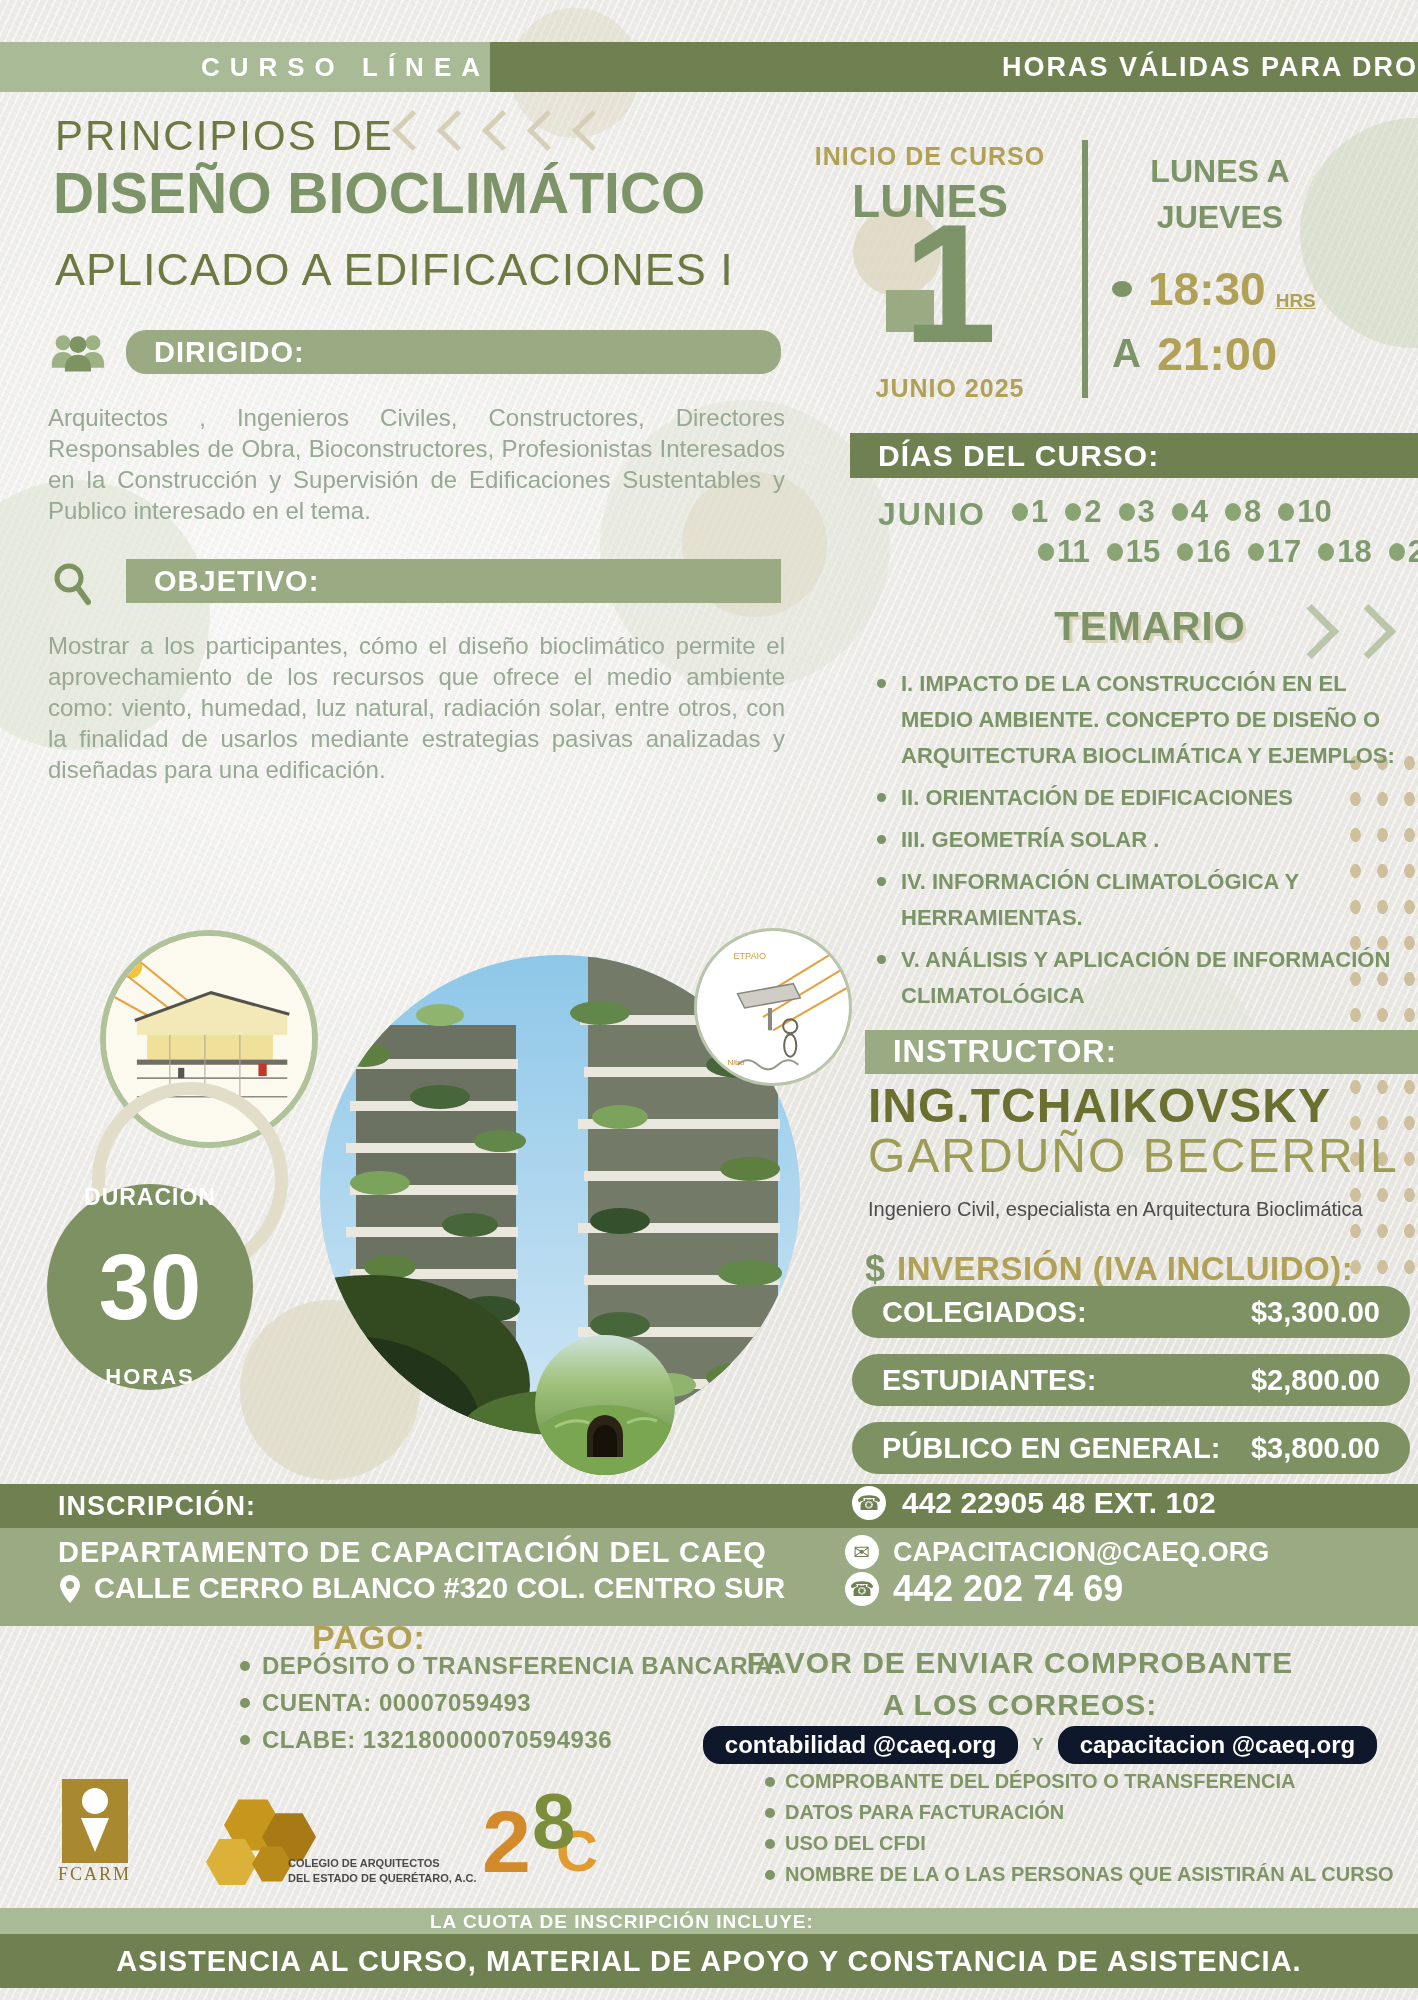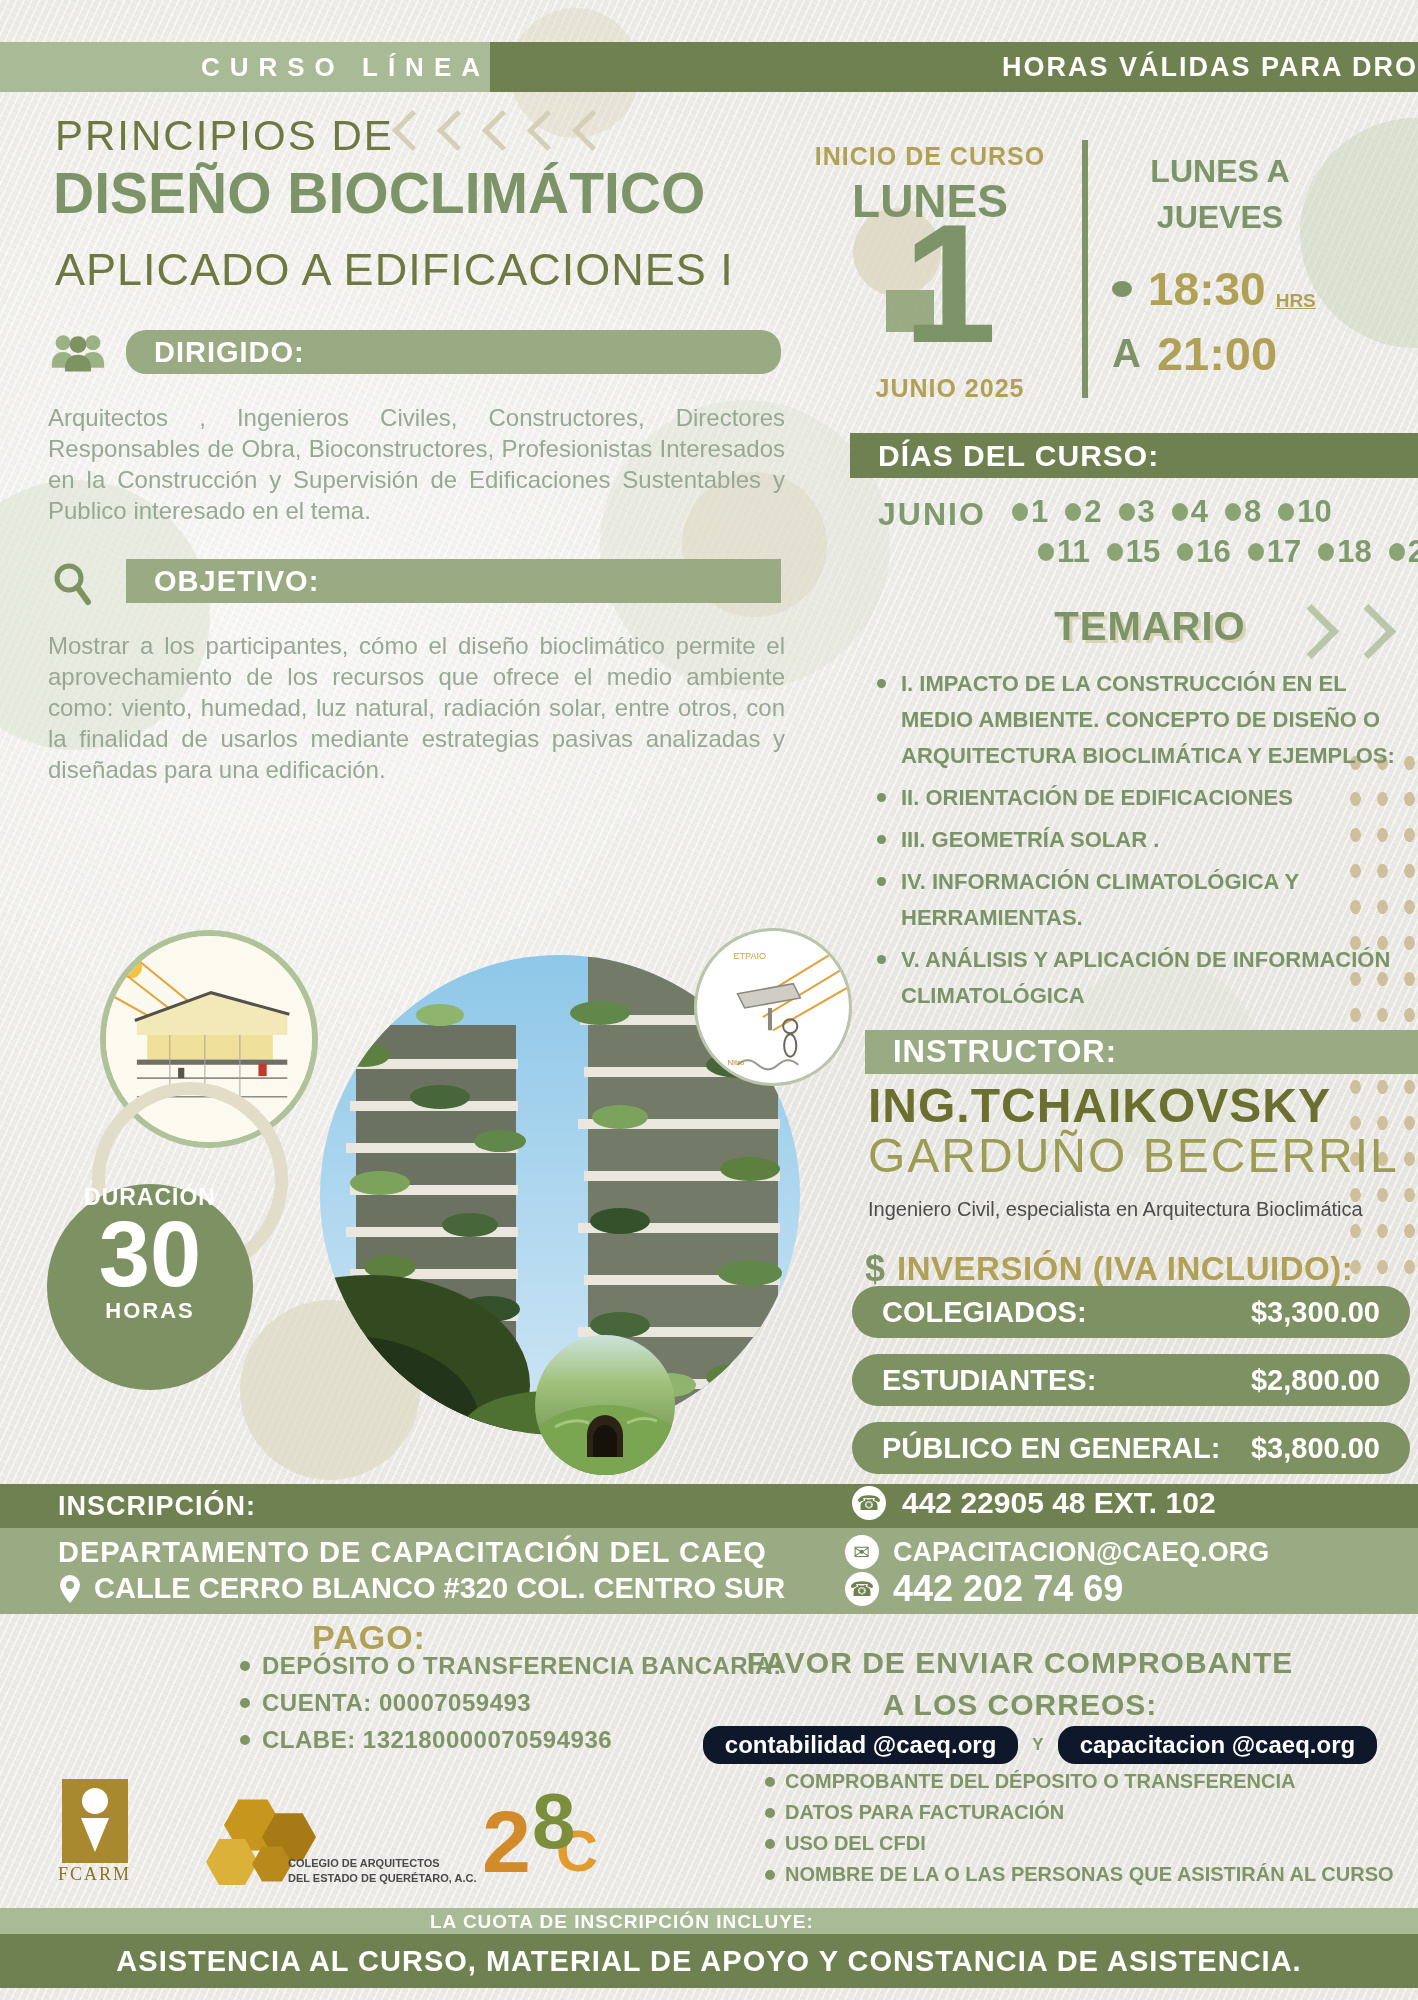--- a/index.html
+++ b/index.html
@@ -69,31 +69,31 @@
   .inst-sub{left:868px;top:1198px;font-size:20px;color:#4c4c4c;z-index:4;}
   .inv-row{left:865px;top:1248px;display:flex;align-items:center;gap:12px;z-index:4;}
   .inv-sym{font-size:36px;font-weight:700;color:#7f9566;}
   .inv-h{font-size:33px;font-weight:700;color:#b1a157;letter-spacing:.5px;}
   .price-list{position:absolute;left:852px;top:1286px;width:558px;z-index:4;}
   .pill{height:52px;border-radius:27px;background:#7d9163;color:#fff;display:flex;align-items:center;
       justify-content:space-between;padding:0 30px;margin-bottom:16px;font-weight:700;font-size:29px;}
   
   .badge-ring{left:92px;top:1082px;width:196px;height:196px;border-radius:50%;border:13px solid #e2ddc9;z-index:2;box-sizing:border-box;}
   .badge{left:47px;top:1184px;width:206px;height:206px;border-radius:50%;background:#7d9163;z-index:3;
-      display:flex;flex-direction:column;align-items:center;justify-content:flex-start;color:#fff;}
+      display:flex;flex-direction:column;align-items:center;justify-content:space-between;color:#fff;}
   .badge .l{font-size:23px;font-weight:700;letter-spacing:1px;}
   .badge .n{font-size:92px;font-weight:700;line-height:.95;}
   .badge .u{font-size:22px;font-weight:700;letter-spacing:2px;}
   
   .circ{position:absolute;border-radius:50%;overflow:hidden;}
   
   .bar1{left:0;top:1484px;width:1418px;height:44px;background:#6f8151;z-index:4;}
   .bar1 .insc{position:absolute;left:58px;top:7px;color:#fff;font-weight:700;font-size:27px;letter-spacing:1px;}
   .bar1 .ph{position:absolute;left:852px;top:2px;display:flex;align-items:center;gap:16px;color:#fff;font-weight:700;font-size:30px;}
-  .band2{left:0;top:1528px;width:1418px;height:86px;background:#9aab84;z-index:4;}
+  .band2{left:0;top:1528px;width:1418px;height:98px;background:#9aab84;z-index:4;}
   .band2 .dept{position:absolute;left:58px;top:8px;color:#fff;font-weight:700;font-size:29px;letter-spacing:1px;}
   .band2 .addr{position:absolute;left:58px;top:44px;display:flex;align-items:center;gap:12px;color:#fff;font-weight:700;font-size:29px;}
   .band2 .mail{position:absolute;left:845px;top:7px;display:flex;align-items:center;gap:14px;color:#fff;font-weight:700;font-size:27px;}
   .band2 .ph2{position:absolute;left:845px;top:40px;display:flex;align-items:center;gap:14px;color:#fff;font-weight:700;font-size:36px;}
   .ico-circle{width:34px;height:34px;border-radius:50%;background:#fff;display:flex;align-items:center;justify-content:center;
       font-family:"DejaVu Sans",sans-serif;color:#6f8151;font-size:20px;flex:0 0 auto;}
   .pago-h{left:312px;top:1618px;font-size:34px;font-weight:700;color:#b1a157;letter-spacing:1px;z-index:4;}
   .pago-list{position:absolute;left:240px;top:1652px;margin:0;padding:0;list-style:none;z-index:4;}
   .pago-list li{display:flex;align-items:center;gap:12px;font-size:24px;font-weight:700;color:#7f9566;margin-bottom:9px;letter-spacing:.5px;}
   .pago-list li::before{content:"";width:10px;height:10px;border-radius:50%;background:#7f9566;flex:0 0 auto;}

